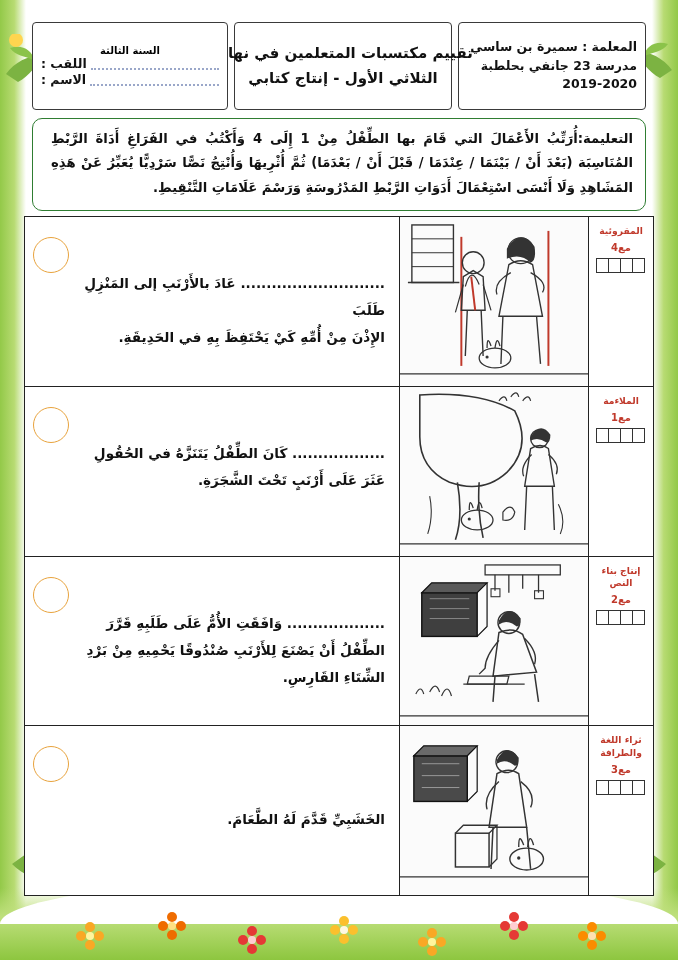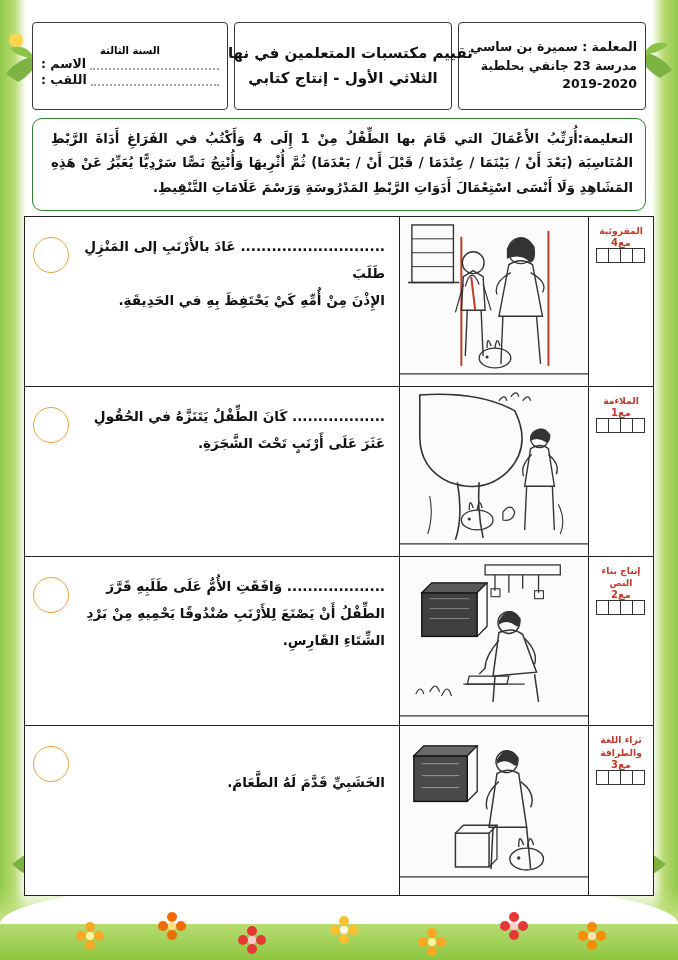--- a/index.html
+++ b/index.html
@@ -104,38 +104,39 @@
   .row:last-child{border-bottom:none;}
   .cell-text{
     flex:1;
     padding:16px 14px 10px 10px;
     box-sizing:border-box;
     display:flex;align-items:flex-start;justify-content:flex-start;
     position:relative;
   }
   .sent{
     font-size:13.6px;line-height:2.0;color:#111;
-    font-weight:bold;width:100%;padding-left:44px;box-sizing:border-box;
+    font-weight:bold;width:100%;padding-left:44px;box-sizing:border-box;margin-top:37px;
   }
   .order-circle{
     position:absolute;top:20px;left:8px;
     width:34px;height:34px;border-radius:50%;
     border:1.6px solid #e8a33d;
     background:#fff;
   }
   .cell-img{
     width:190px;border-right:1.5px solid #222;border-left:1.5px solid #222;
     box-sizing:border-box;
     position:relative;background:#fdfdfd;overflow:hidden;
   }
   .cell-crit{
     width:64px;
     box-sizing:border-box;
     padding:8px 3px;
     display:flex;flex-direction:column;align-items:center;justify-content:flex-start;
+    gap:5px;
   }
   .crit-label{
     font-size:9.2px;color:#c0392b;font-weight:bold;text-align:center;line-height:1.35;
   }
   .crit-score{
     font-size:10px;color:#c0392b;font-weight:bold;text-align:right;
   }
   .boxes{display:flex;flex-direction:row;gap:0;}
   .boxes .bx{width:11px;height:13px;border:1px solid #333;margin-left:-1px;}
   
@@ -263,25 +264,25 @@
 
     <div class="hbox mid">
       <div class="hb-line">تقييم مكتسبات المتعلمين في نهاية</div>
       <div class="hb-line">الثلاثي الأول - إنتاج كتابي</div>
     </div>
 
     <div class="hbox left">
       <div class="year-tag">السنة الثالثة</div>
       <div class="name-row">
         <span class="dotted"></span>
-        <span class="name-label">الاسم :</span>
+        <span class="name-label">اللقب :</span>
       </div>
       <div class="name-row">
         <span class="dotted"></span>
-        <span class="name-label">اللقب :</span>
+        <span class="name-label">الاسم :</span>
       </div>
     </div>
   </div>
 
   <div class="instr">
     <p>
       <span class="kw">التعليمة:</span><span>أُرَتِّبُ الأَعْمَالَ التي قَامَ بها الطِّفْلُ مِنْ 1 إِلَى 4 وَأَكْتُبُ في الفَرَاغِ أَدَاةَ الرَّبْطِ المُنَاسِبَة (بَعْدَ أَنْ / بَيْنَمَا / عِنْدَمَا / قَبْلَ أَنْ / بَعْدَمَا) ثُمَّ أُثْرِيهَا وَأُنْتِجُ نَصًّا سَرْدِيًّا يُعَبِّرُ عَنْ هَذِهِ المَشَاهِدِ وَلَا أَنْسَى اسْتِعْمَالَ أَدَوَاتِ الرَّبْطِ المَدْرُوسَةِ وَرَسْمَ عَلَامَاتِ التَّنْقِيطِ.</span>
     </p>
   </div>
 

